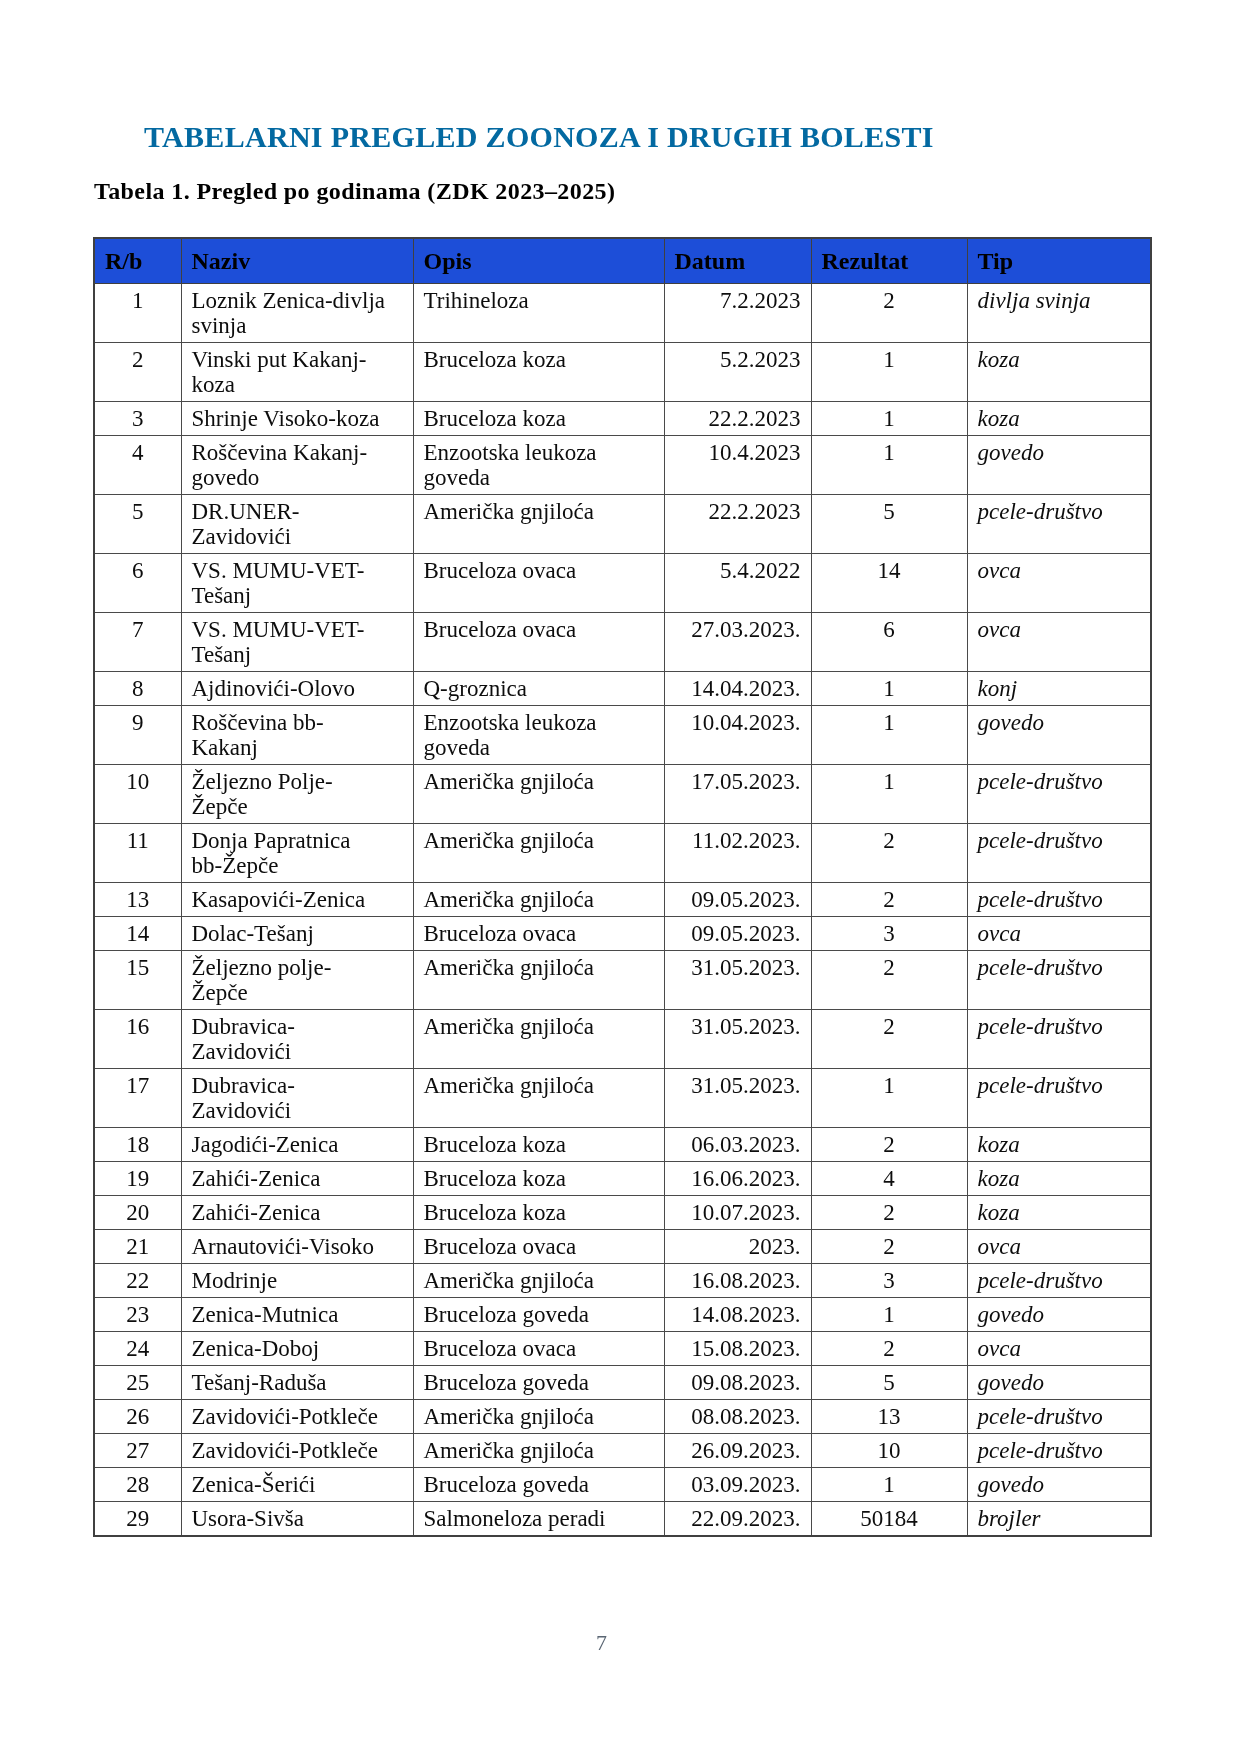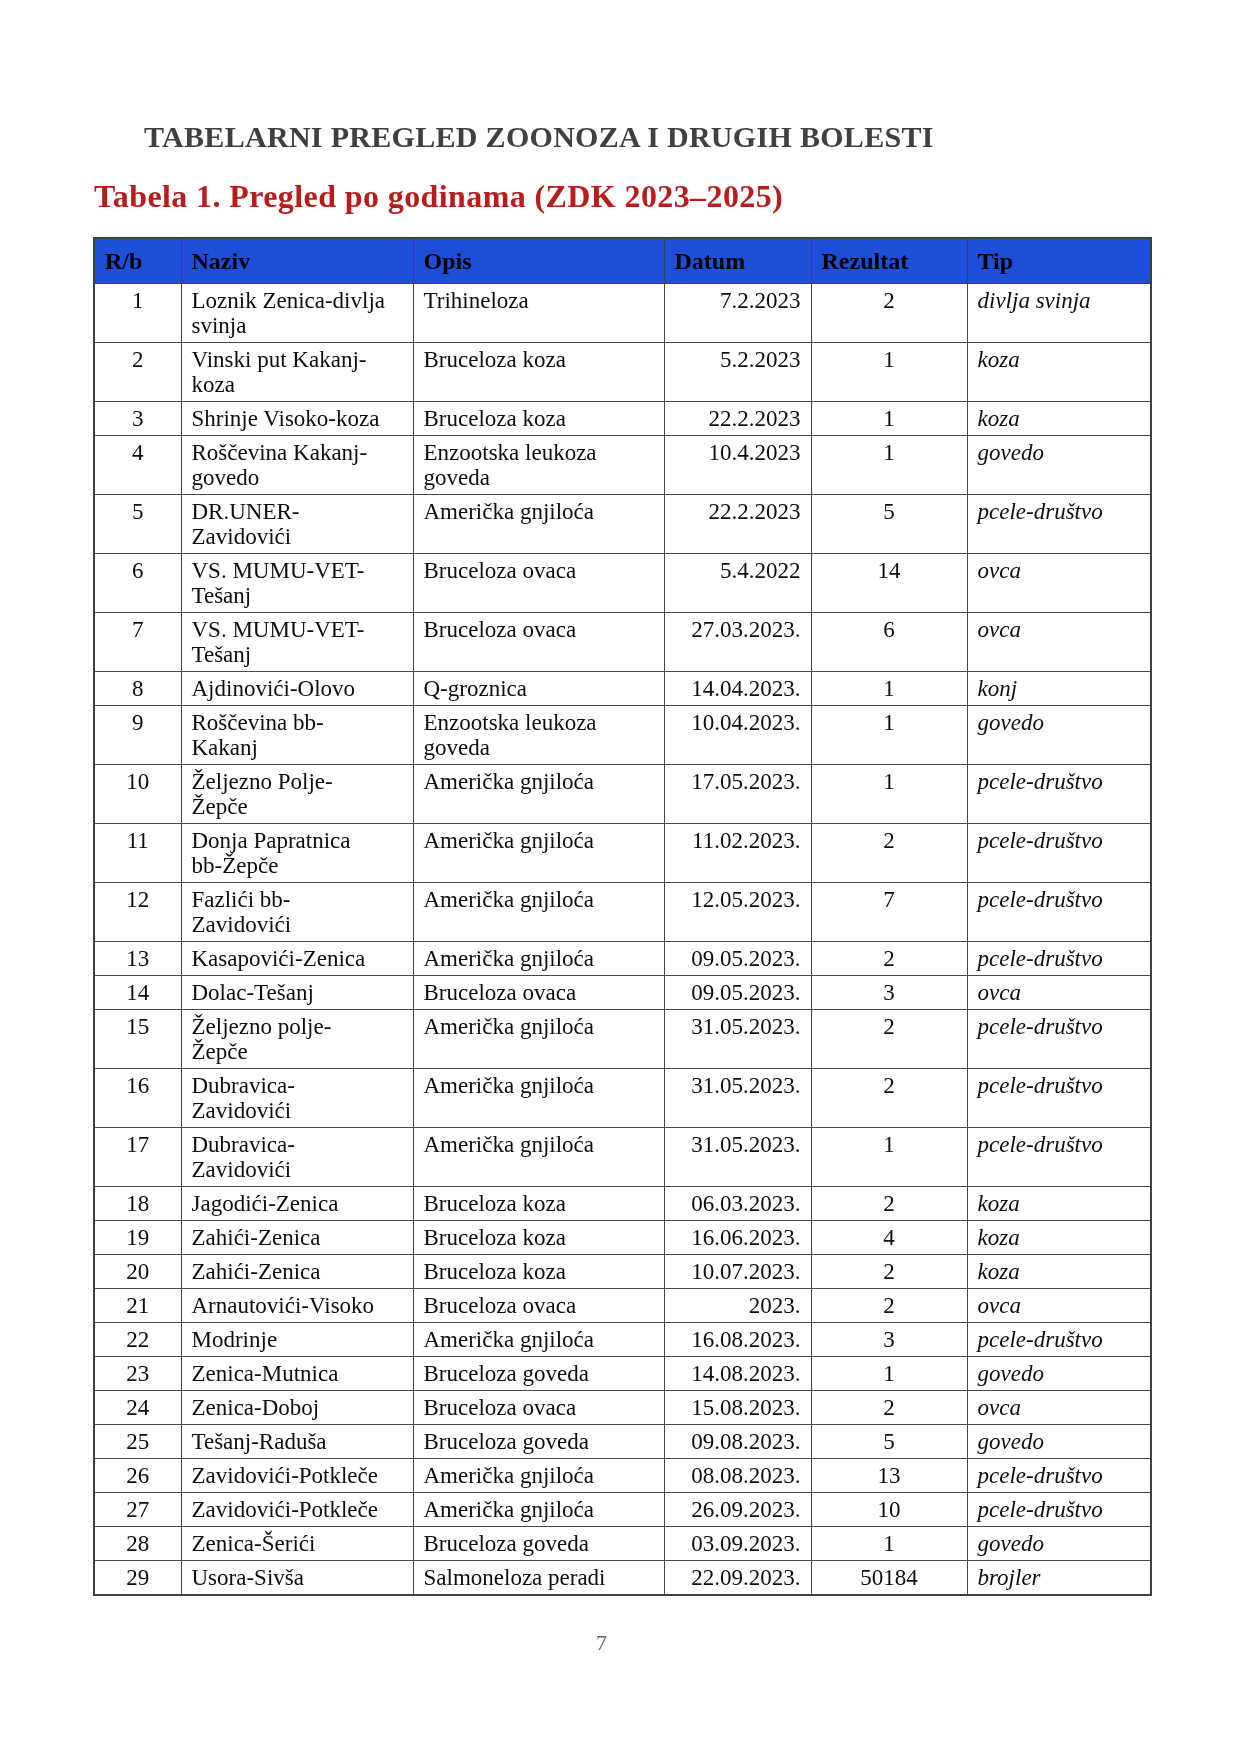--- a/index.html
+++ b/index.html
@@ -6,26 +6,26 @@
   body {
     width: 1241px; height: 1755px;
     background: #ffffff;
     font-family: "Liberation Serif", "DejaVu Serif", serif;
     color: #111111;
     position: relative;
   }
   .title {
     position: absolute; left: 144px; top: 120px;
     font-size: 30px; font-weight: bold; margin: 0;
-    letter-spacing: 0.3px; color: #404040;
+    letter-spacing: 0.3px; color: #0369a1;
   }
   .subtitle {
     position: absolute; left: 94px; top: 178px;
-    font-size: 32px; font-weight: bold; margin: 0;
-    letter-spacing: 0.4px; color: #b91c1c;
+    font-size: 24px; font-weight: bold; margin: 0;
+    letter-spacing: 0.4px; color: #000000;
   }
   table.zoon {
     position: absolute; left: 93px; top: 237px;
     width: 1057px;
     border-collapse: collapse; table-layout: fixed;
     border: 2px solid #404040;
   }
   table.zoon th {
     background: #1d4ed8;
     color: #000000;
@@ -175,29 +175,20 @@
         <tr>
         <td class="c-rb">11</td>
         <td class="c-naziv">Donja Papratnica
 bb-Žepče</td>
         <td class="c-opis">Američka gnjiloća</td>
         <td class="c-datum">11.02.2023.</td>
         <td class="c-rezultat">2</td>
         <td class="c-tip">pcele-društvo</td>
       </tr>
         <tr>
-        <td class="c-rb">12</td>
-        <td class="c-naziv">Fazlići bb-
-Zavidovići</td>
-        <td class="c-opis">Američka gnjiloća</td>
-        <td class="c-datum">12.05.2023.</td>
-        <td class="c-rezultat">7</td>
-        <td class="c-tip">pcele-društvo</td>
-      </tr>
-        <tr>
         <td class="c-rb">13</td>
         <td class="c-naziv">Kasapovići-Zenica</td>
         <td class="c-opis">Američka gnjiloća</td>
         <td class="c-datum">09.05.2023.</td>
         <td class="c-rezultat">2</td>
         <td class="c-tip">pcele-društvo</td>
       </tr>
         <tr>
         <td class="c-rb">14</td>
         <td class="c-naziv">Dolac-Tešanj</td>

